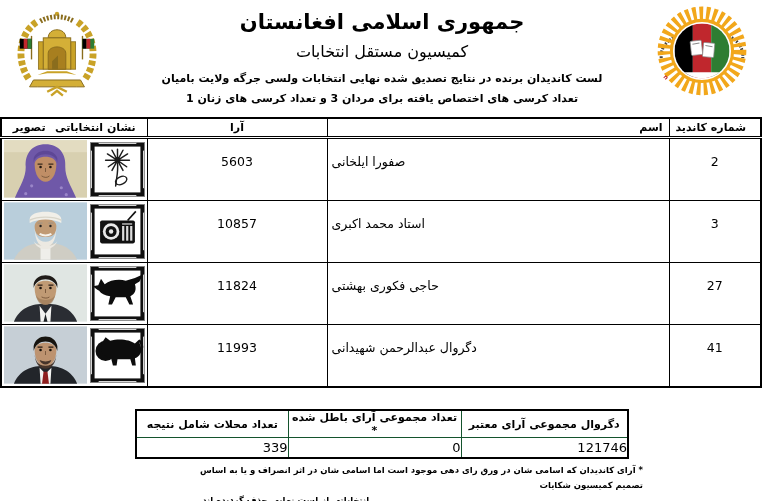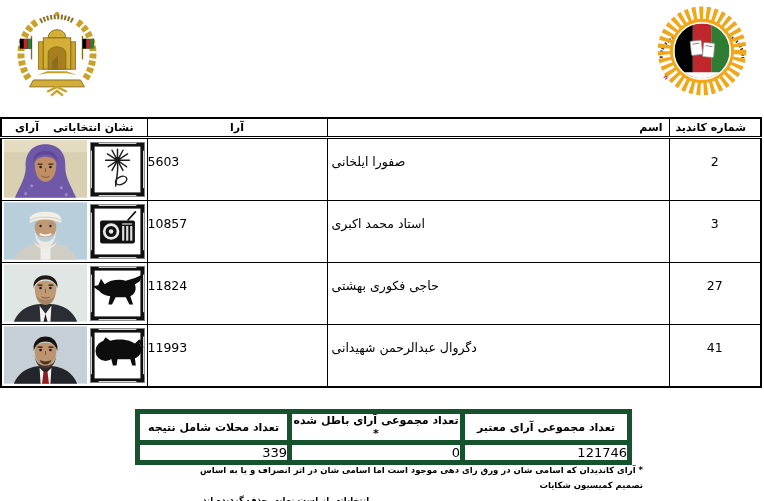--- a/index.html
+++ b/index.html
@@ -27,32 +27,32 @@
     border-bottom:3px double #000; vertical-align:middle;
   }
   th.h-num { text-align:left; }
   th.h-name { text-align:right; padding-left:4px; padding-right:14px;margin-left:43px; }
   th.h-votes { text-align:center;margin-left:12px; }
   th.h-sym  { padding:1px 2px; }
   .h-sym-in { display:flex; justify-content:space-around; align-items:center; }
   table.results td { height:62px; vertical-align:top; font-size:12.5px; }
   td.c-num  { text-align:center; padding-top:15px; }
   td.c-name { text-align:left; padding:15px 10px 0 4px; font-size:12px; }
-  td.c-votes{ text-align:left; padding-top:15px; }
+  td.c-votes{ text-align:center; padding-top:15px; }
   td.c-sym  { padding:1px 2px; }
   .sym-wrap { display:flex; justify-content:space-between; align-items:center; height:59px; }
   .photo  { width:83px; height:58px; display:block; }
   .symbol { width:55px; height:55px; display:block; }
   
   .sum-title { position:absolute; top:391px; left:0; right:0; text-align:center; font-size:12px; font-weight:bold; }
   table.summary {
     position:absolute; top:409px; left:135px; width:492px;
     border-collapse:collapse; border:2px solid #000; table-layout:fixed;
   }
-  table.summary th, table.summary td { border:5px solid #14532d; }
+  table.summary th, table.summary td { border:1px solid #14532d; }
   table.summary th { font-size:11px; font-weight:bold; height:27px; vertical-align:middle; }
   table.summary td { font-size:13px; font-weight:normal; height:20px; vertical-align:middle; }
   
   .footnote { position:absolute; top:463px; right:121px; width:447px; font-size:8.5px; font-weight:bold; line-height:1.75; }
   .fn1 { text-align:right; }
   .fn2 { text-align:left; direction:rtl; }
 </style>
 </head>
 <body>
 
@@ -104,37 +104,43 @@
         <line x1="58" y1="43" x2="65" y2="43.5" stroke="#888" stroke-width="1" transform="rotate(5 61 47)"></line>
       </g>
       <path d="M36 69 h38 v8 h-38 Z" fill="#fff"></path>
     </g>
     <path id="arcEn" d="M17 74 C33 94 77 94 93 74" fill="none"></path>
     <text font-size="6" fill="#c0272d" font-weight="bold" letter-spacing=".2">
       <textPath href="#arcEn" startOffset="4">Independent Election Commission</textPath>
     </text>
   </svg>
 
+  <div class="hdr-center">
+    <div class="t1">جمهوری اسلامی افغانستان</div>
+    <div class="t2">کمیسیون مستقل انتخابات</div>
+    <div class="s1">لست کاندیدان برنده در نتایج تصدیق شده نهایی انتخابات ولسی جرگه ولایت بامیان</div>
+    <div class="s2">تعداد کرسی های اختصاص یافته برای مردان   3   و تعداد کرسی های زنان   1</div>
+  </div>
 
   <table class="results">
     <colgroup>
         <col style="width:92px">
         <col style="width:342px">
         <col style="width:180px">
         <col style="width:146px">
       </colgroup>
     <tbody>
         <tr>
       <th class="h-num">شماره کاندید</th>
       <th class="h-name">اسم</th>
       <th class="h-votes">آرا</th>
       <th class="h-sym">
         <div class="h-sym-in">
           <span>نشان انتخاباتی</span>
-          <span>آرای</span>
+          <span>تصویر</span>
         </div>
       </th>
     </tr>
 
     <tr>
       <td class="c-num">2</td>
       <td class="c-name">صفورا ایلخانی</td>
       <td class="c-votes">5603</td>
       <td class="c-sym">
             <div class="sym-wrap">
@@ -282,21 +288,21 @@
     </table>
 
   <table class="summary">
     <colgroup>
         <col style="width:167px">
         <col style="width:173px">
         <col style="width:152px">
       </colgroup>
     <tbody>
         <tr>
-      <th>تعداد مجموعی آرای معتبر</th>
+      <th>دگروال مجموعی آرای معتبر</th>
       <th>تعداد مجموعی آرای باطل شده *</th>
       <th>تعداد محلات شامل نتیجه</th>
     </tr>
     <tr>
       <td>121746</td>
       <td>0</td>
       <td>339</td>
     </tr>
   </tbody>
     </table>

